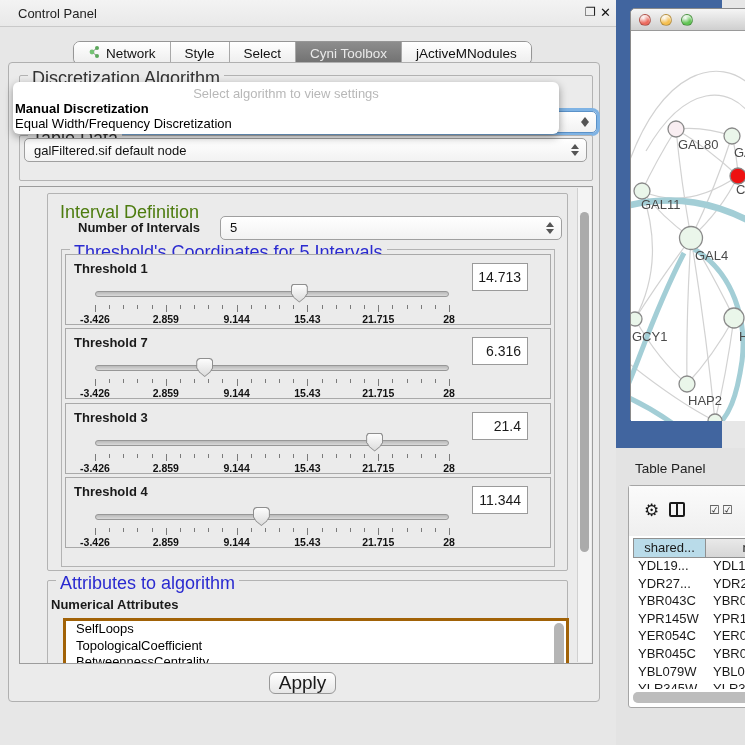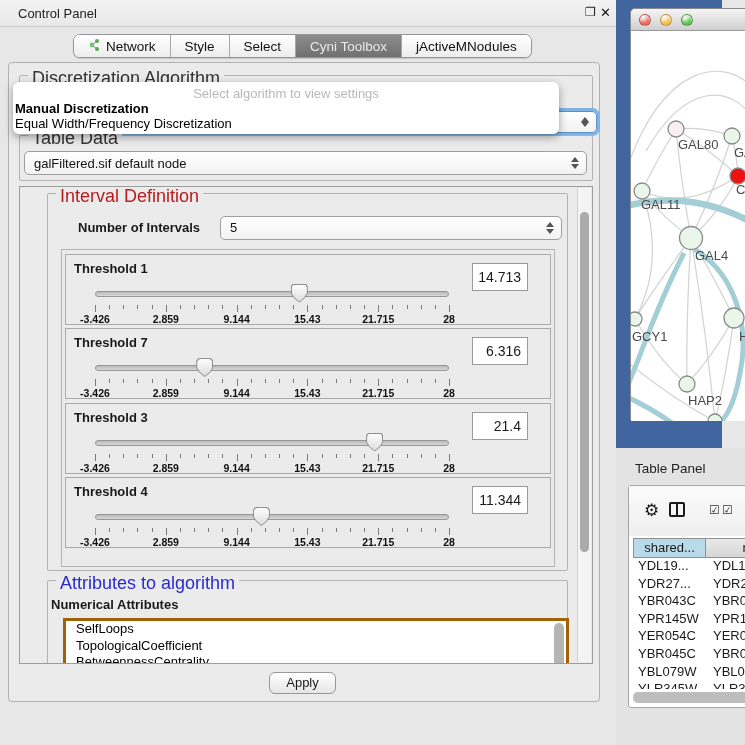--- a/index.html
+++ b/index.html
@@ -10,28 +10,28 @@
   #left-region { position:absolute; left:0; top:0; width:616px; height:745px; background:#e7e7e7; }
   #cp-titlebar { position:absolute; left:0; top:0; width:616px; height:27px; background:linear-gradient(#f3f3f3,#e9e9e9); border-bottom:1px solid #c9c9c9; }
   #cp-title { position:absolute; left:18px; top:6px; font-size:13px; color:#222; }
   #cp-float { position:absolute; left:585px; top:5px; font-size:12px; color:#222; cursor:default; }
   #cp-close { position:absolute; left:600px; top:5px; font-size:13px; font-weight:bold; color:#111; cursor:default; }
 
   .segbar { position:absolute; display:flex; height:24px; border:1px solid #969696; border-radius:7px; overflow:hidden; box-shadow:0 1px 1px rgba(0,0,0,.15); background:#fff; }
   .seg { display:flex; align-items:center; gap:5px; padding:0 14px; font-size:13.5px; background:linear-gradient(#ffffff,#ededed); border-right:1px solid #a8a8a8; color:#111; white-space:nowrap; }
   .seg:last-child { border-right:none; }
   .seg.sel { background:linear-gradient(#8d8d8d,#707070); color:#e9e9e9; }
-  #top-tabs { left:73px; top:34px; }
+  #top-tabs { left:73px; top:41px; }
   #bottom-tabs { left:145px; top:704px; }
 
   #main-panel { position:absolute; left:8px; top:62px; width:592px; height:640px; background:#ebebeb; border:1px solid #b0b0b0; border-radius:4px; }
 
   .groupbox { position:absolute; border:1px solid #b3b3b3; border-radius:2px; }
   .group-title { position:absolute; top:-8px; left:8px; background:#ebebeb; padding:0 4px; font-size:18px; color:#333; white-space:nowrap; }
-  .group-title.green { color:#b91c1c; }
+  .group-title.green { color:#4d7c0f;margin-top:16px; }
   .group-title.blue { color:#2a2ad0; }
 
   .combo { position:absolute; background:linear-gradient(#ffffff,#f2f2f2); border:1px solid #9f9f9f; border-radius:5px; font-size:13px; color:#111; line-height:22px; padding-left:9px; }
   .combo .arrows { position:absolute; right:7px; top:0; bottom:0; width:10px; }
   .combo .arrows:before { content:""; position:absolute; left:2px; top:5px; border:4px solid transparent; border-bottom:5px solid #555; border-top:none; }
   .combo .arrows:after { content:""; position:absolute; left:2px; bottom:5px; border:4px solid transparent; border-top:5px solid #555; border-bottom:none; }
 
   
   #algo-combo { left:14px; top:35px; width:563px; height:22px; box-shadow:0 0 0 3px #7fb3e4; border-color:#5a91c8; }
 
@@ -61,21 +61,21 @@
   .scale-label { position:absolute; top:28px; transform:translateX(-50%); font-size:10.5px; font-weight:bold; color:#111; white-space:nowrap; }
   .thr-field { position:absolute; left:406px; top:8px; width:56px; height:28px; background:#fff; border:1px solid #9a9a9a; font-size:14px; text-align:right; padding-right:6px; line-height:26px; }
 
   #attrs-group { left:27px; top:393px; width:521px; height:120px; }
   #attrs-sub { position:absolute; left:3px; top:16px; font-weight:bold; font-size:13px; }
   #attrs-list { position:absolute; left:15px; top:37px; width:506px; height:60px; background:#fff; border:3px solid #a16207; overflow:hidden; }
   .attr-item { font-size:13px; padding-left:10px; line-height:16.5px; color:#000; }
   #attrs-scrollbar { position:absolute; right:2px; top:2px; width:10px; height:56px; }
   #attrs-thumb { position:absolute; left:0; top:0; width:10px; height:44px; background:#b5b5b5; border-radius:5px; }
 
-  #apply-btn { position:absolute; left:260px; top:609px; width:67px; height:22px; background:linear-gradient(#ffffff,#e6e6e6); border:1px solid #989898; border-radius:6px; text-align:center; line-height:20px; font-size:13px; }
+  #apply-btn { position:absolute; left:260px; top:609px; width:67px; height:22px; background:linear-gradient(#ffffff,#e6e6e6); border:1px solid #989898; border-radius:6px; text-align:center; line-height:20px; font-size:19px; }
 
   
   #net-frame { position:absolute; left:616px; top:0; width:106px; height:448px; background:#41659f;text-align:center; }
   #net-window { position:absolute; left:14px; top:8px; width:130px; height:412px; border:1px solid #8a8a8a; border-radius:5px 5px 0 0; background:#fff; }
   #net-titlebar { position:absolute; left:0; top:0; width:100%; height:22px; background:linear-gradient(#f5f5f5,#cfcfcf); border-bottom:1px solid #9a9a9a; border-radius:5px 0 0 0; }
   .tl { position:absolute; top:5px; width:12px; height:12px; border-radius:50%; border:1px solid rgba(0,0,0,.25); box-shadow:inset 0 2px 2px rgba(255,255,255,.7); }
   #net-canvas { position:absolute; left:0; top:22px; width:129px; height:390px; overflow:hidden; background:#fff; }
   #net-canvas svg text { font-family:"Liberation Sans",sans-serif; font-size:13px; fill:#4a4a4a; }
 
   #table-region { position:absolute; left:616px; top:448px; width:129px; height:297px; background:#e3e3e3; }
@@ -141,35 +141,36 @@
     </div>
 
     <div id="algo-popup">
       <div class="hint">Select algorithm to view settings</div>
       <div class="opt bold">Manual Discretization</div>
       <div class="opt">Equal Width/Frequency Discretization</div>
     </div>
 
     <div class="groupbox" style="left:10px;top:72px;width:574px;height:46px;">
       <span class="group-title">Table Data</span>
-      <div class="combo" style="left:4px;top:15px;width:563px;height:24px;line-height:24px;">
+      <div class="combo" style="left:4px;top:2px;width:563px;height:24px;line-height:24px;">
         <span>galFiltered.sif default node</span>
         <span class="arrows"></span>
       </div>
     </div>
 
     <div id="scrollpane">
       <div class="groupbox" id="interval-group">
         <span class="group-title green">Interval Definition</span>
         <span id="num-label">Number of Intervals</span>
         <div class="combo" id="num-combo">
           <span>5</span>
           <span class="arrows"></span>
         </div>
         <div id="thresholds-group">
+          <span class="group-title blue" style="background:#ebebeb;">Threshold's Coordinates for 5 Intervals</span>
           <div id="thr-container">
               <div class="thr-box">
     <span class="thr-label">Threshold 1</span>
     <div class="thr-slider">
       <div class="thr-track"></div>
       <div class="ticks">
                     <div class="tick major" style="left: 3px;"></div>
                     <div class="tick" style="left: 17.16px;"></div>
                     <div class="tick" style="left: 31.32px;"></div>
                     <div class="tick" style="left: 45.48px;"></div>

